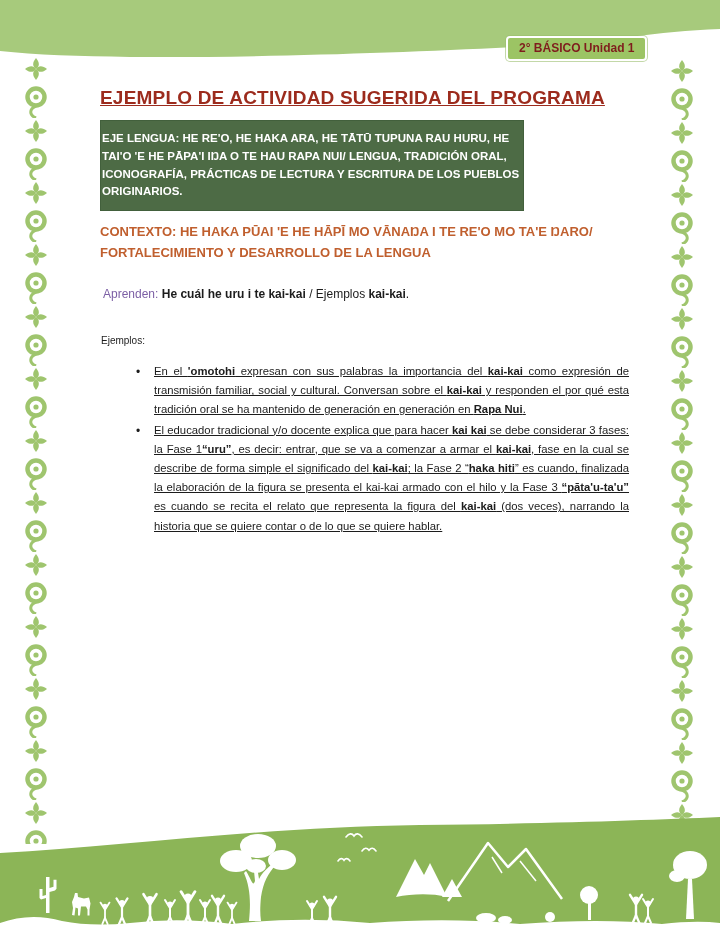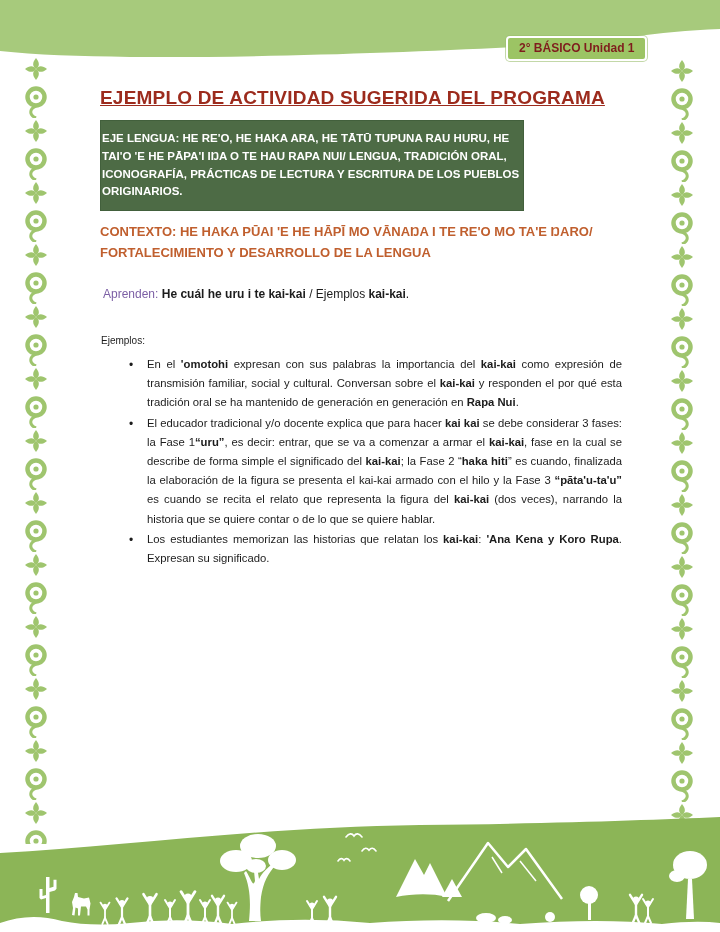--- a/index.html
+++ b/index.html
@@ -44,21 +44,21 @@
     color: var(--contexto-orange,#c05f2e);
     font-weight:bold; font-size:13px; line-height:1.65;
   }
 
   .actividad { left:103px; top:287px; width:510px; font-size:12px; }
   .actividad .lbl { color: var(--actividad-purple,#7c5fa5); }
 
   .ejemplos-heading { left:101px; top:335px; font-size:10px; }
 
   ul.bullets {
-    left:121px; top:354px; width:500px; margin:1px; padding:0; list-style:none;
+    left:121px; top:354px; width:500px; margin:8px; padding:0; list-style:none;text-decoration:underline;
   }
   ul.bullets li {
     position:relative; padding-left:25px; margin-bottom:1px;
     font-size:11.3px; line-height:1.7; text-align:justify; color:#1c1c1c;
   }
   ul.bullets li::before {
     content:"•"; position:absolute; left:7px; top:0; font-size:12px;
   }
   .b { font-weight:bold; }
 </style>
@@ -113,21 +113,20 @@
 
 <div class="abs actividad">
   <span class="lbl">Aprenden:</span><span><span> </span><span class="b">He cuál he uru i te kai-kai</span><span> / Ejemplos </span><span class="b">kai-kai</span><span>.</span></span>
 </div>
 
 <div class="abs ejemplos-heading">Ejemplos:</div>
 
 <ul class="abs bullets">
   <li><span>En el </span><span class="b">'omotohi</span><span> expresan con sus palabras la importancia del </span><span class="b">kai-kai</span><span> como expresión de transmisión familiar, social y cultural. Conversan sobre el </span><span class="b">kai-kai</span><span> y responden el por qué esta tradición oral se ha mantenido de generación en generación en </span><span class="b">Rapa Nui</span><span>.</span></li>
   <li><span>El educador tradicional y/o docente explica que para hacer </span><span class="b">kai kai</span><span> se debe considerar 3 fases: la Fase  1</span><span class="b">“uru”</span><span>, es decir: entrar, que se va a comenzar a armar el </span><span class="b">kai-kai</span><span>, fase en la cual se describe de forma simple el significado del </span><span class="b">kai-kai</span><span>; la Fase 2 “</span><span class="b">haka hiti</span><span>” es cuando, finalizada la elaboración de la figura se presenta el kai-kai armado con el hilo y la Fase 3 </span><span class="b">“pāta'u-ta'u”</span><span> es cuando se recita el relato que representa la figura del </span><span class="b">kai-kai</span><span> (dos veces), narrando la historia que se quiere contar o de lo que se quiere hablar.</span></li>
-  <li><span>Los estudiantes memorizan las historias que relatan los </span><span class="b">kai-kai</span><span>: </span><span class="b">'Ana Kena y Koro Rupa</span><span>. Expresan su significado.</span></li>
 </ul>
 
 <svg class="abs svg-footer" style="left:0;top:817px" width="720" height="115" viewBox="0 0 720 115" preserveAspectRatio="none" aria-hidden="true">
   <path fill="currentColor" d="M0,36 C120,30 260,10 420,8 C560,6.5 650,3 720,0 L720,115 L0,115 Z"></path>
   <defs>
     <g id="fig" stroke="#ffffff" stroke-width="2" stroke-linecap="round" fill="none">
       <circle cx="0" cy="-12" r="2.6" fill="#ffffff" stroke="none"></circle>
       <path d="M0,-9 L0,1"></path>
       <path d="M-5,-16 L0,-8 L5,-16"></path>
       <path d="M-3,8 L0,1 L3,8"></path>

